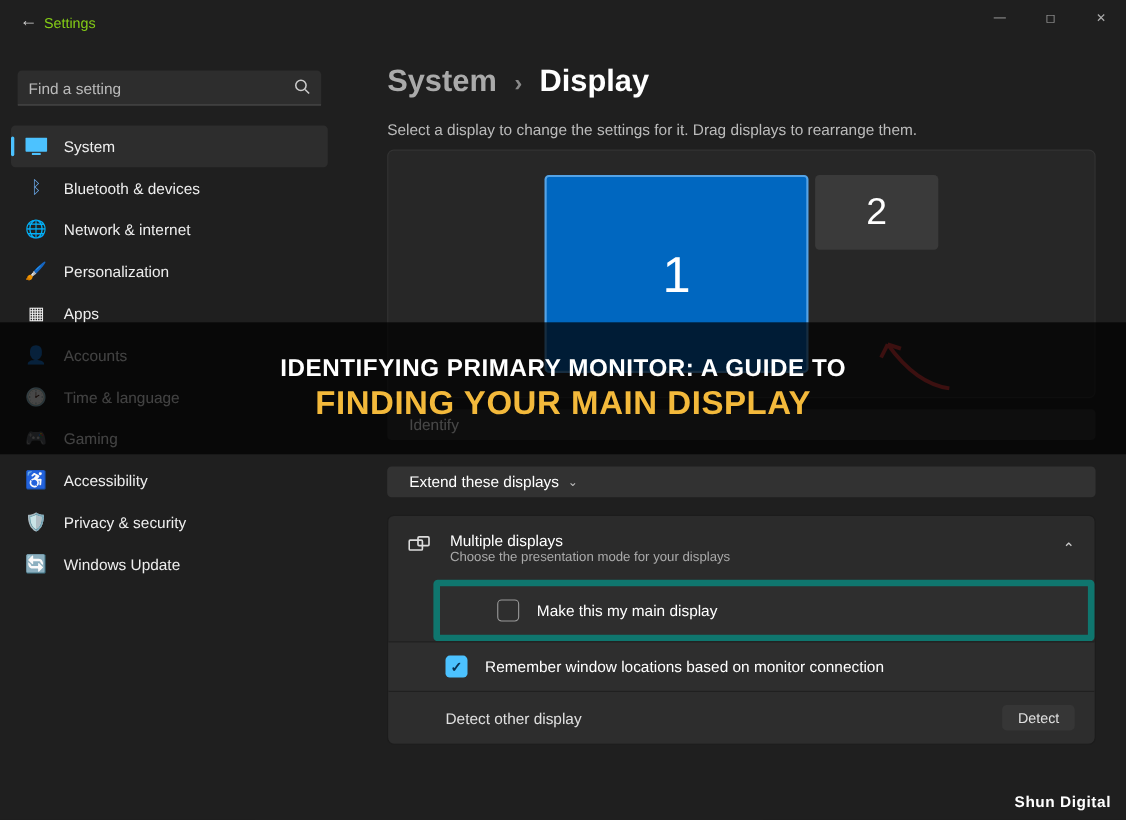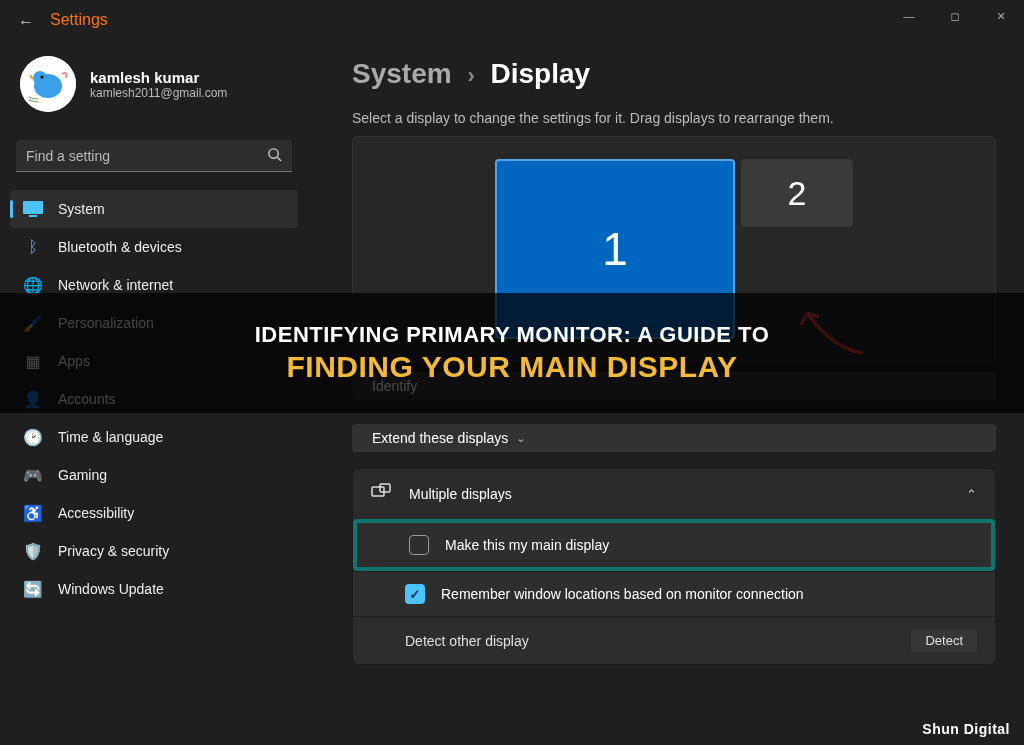--- a/index.html
+++ b/index.html
@@ -1,19 +1,19 @@
 <!DOCTYPE html>
 <html><head>
 <meta charset="utf-8">
 <style>
   * { box-sizing: border-box; margin: 0; padding: 0; font-family: "Segoe UI", Arial, sans-serif; }
   body { width: 1024px; height: 745px; background: #1f1f1f; color: #fff; overflow: hidden; position: relative; border-radius:8px;}
   .titlebar { height: 40px; display: flex; align-items: center; padding-left: 12px; }
   .titlebar .back { width: 28px; text-align:center; font-size:16px; cursor:pointer; color:#ccc;}
-  .titlebar .title { font-size: 16px; margin-left: 10px; color:#f97316;}
+  .titlebar .title { font-size: 13px; color:#84cc16;}
   .winctrl { position:absolute; top:0; right:0; display:flex;}
   .winctrl div { width:46px; height:32px; display:flex; align-items:center; justify-content:center; color:#aaa; font-size:11px;}
   .body { display:flex; height:calc(100% - 40px);}
   .sidebar { width:310px; padding: 6px 8px 6px 6px; flex-shrink:0;}
   .profile { display:flex; align-items:center; padding:10px 14px;}
   .avatar { width:56px; height:56px; border-radius:50%; background:#fff; display:flex; align-items:center; justify-content:center; overflow:hidden;}
   .profile-text { margin-left:14px;}
   .profile-text .name { font-size:15px; font-weight:600;}
   .profile-text .email { font-size:12px; color:#bbb;}
   .search { margin:18px 10px 18px 10px; height:32px; background:#2d2d2d; border-bottom:1px solid #777; border-radius:4px 4px 0 0; display:flex; align-items:center; padding:0 10px;}
@@ -37,21 +37,21 @@
   .actions { display:flex; justify-content:flex-end; gap:24px; margin-bottom:16px;flex-direction:column;}
   .btn { background:#323232; border-radius:4px; padding:6px 20px; font-size:14px; display:flex; align-items:center; gap:8px; cursor:pointer;}
   .btn .chev { font-size:11px; color:#bbb;}
   .card { background:#2b2b2b; border:1px solid #1c1c1c; border-radius:6px; margin-bottom:4px;}
   .card-head { display:flex; align-items:center; padding:14px 18px;}
   .card-head .cicon { width:22px; margin-right:16px; color:#ddd;}
   .card-head .ctext .ct { font-size:14px;}
   .card-head .ctext .cs { font-size:12px; color:#aaa;}
   .card-head .collapse { margin-left:auto; font-size:13px; color:#ccc;}
   .opt { display:flex; align-items:center; padding:12px 18px 12px 52px; background:#2e2e2e; border-top:1px solid #1f1f1f; font-size:14px;}
-  .opt.highlight { border:4px solid #0f766e; border-radius:4px; }
+  .opt.highlight { border:6px solid #0f766e; border-radius:4px;margin-left:41px; }
   .cb { width:20px; height:20px; border-radius:4px; margin-right:16px; display:flex; align-items:center; justify-content:center; flex-shrink:0;}
   .cb.unchecked { border:1.5px solid #999;}
   .cb.checked { background:#4cc2ff;}
   .cb.checked::after { content:"✓"; color:#083050; font-size:13px; font-weight:bold;}
   .opt.split .splitbtn { margin-left:auto; background:#383838; padding:4px 14px; border-radius:4px; font-size:13px;}
   .overlay { position:absolute; left:0; right:0; top:293px; height:120px; background:rgba(0,0,0,0.72); display:flex; flex-direction:column; align-items:center; justify-content:center; text-align:center; pointer-events:none;}
   .overlay .l1 { color:#fff; font-size:22px; font-weight:600; letter-spacing:0.5px;}
   .overlay .l2 { color:#f3b93b; font-size:30px; font-weight:700; letter-spacing:0.5px; margin-top:2px;}
   .watermark { position:absolute; right:14px; bottom:8px; font-size:14px; font-weight:600; letter-spacing:0.5px; color:#fff;}
 </style>
@@ -63,37 +63,20 @@
   <div class="title">Settings</div>
   <div class="winctrl">
     <div>—</div>
     <div>◻</div>
     <div>✕</div>
   </div>
 </div>
 
 <div class="body">
   <div class="sidebar">
-    <div class="profile">
-      <div class="avatar">
-        <svg viewBox="0 0 56 56" width="56" height="56">
-          <circle cx="28" cy="28" r="28" fill="#ffffff"></circle>
-          <ellipse cx="28" cy="30" rx="14" ry="12" fill="#3aa0e8"></ellipse>
-          <circle cx="20" cy="22" r="7" fill="#3aa0e8"></circle>
-          <circle cx="22" cy="21" r="1.5" fill="#000"></circle>
-          <path d="M14 23 q-4 -1 -3 -4" stroke="#e6a23c" stroke-width="2" fill="none"></path>
-          <path d="M9 41 q4 2 9 2 M9 44 q5 2 10 2" stroke="#7a5" stroke-width="1.2" fill="none"></path>
-          <path d="M42 18 q6 -3 4 4" stroke="#e89" stroke-width="2" fill="none"></path>
-        </svg>
-      </div>
-      <div class="profile-text">
-        <div class="name">kamlesh kumar</div>
-        <div class="email">kamlesh2011@gmail.com</div>
-      </div>
-    </div>
     <div class="search">
       <input placeholder="Find a setting" style="">
       <span class="sicon">
         <svg width="15" height="15" viewBox="0 0 16 16" fill="none" stroke="#ccc" stroke-width="1.5">
             <circle cx="7" cy="7" r="5"></circle>
             <line x1="11" y1="11" x2="15" y2="15"></line>
           </svg>
       </span>
     </div>
     <ul class="nav" id="nav">
@@ -177,20 +160,21 @@
     <div class="card">
       <div class="card-head">
         <div class="cicon">
           <svg width="20" height="18" viewBox="0 0 20 18" fill="none" stroke="#ddd" stroke-width="1.5">
               <rect x="1" y="4" width="12" height="9" rx="1"></rect>
               <rect x="9" y="1" width="10" height="8" rx="1"></rect>
             </svg>
         </div>
         <div class="ctext">
           <div class="ct">Multiple displays</div>
+          <div class="cs">Choose the presentation mode for your displays</div>
         </div>
         <div class="collapse">⌃</div>
       </div>
       <div class="opt highlight">
         <div class="cb unchecked"></div>
         <span>Make this my main display</span>
       </div>
       <div class="opt">
         <div class="cb checked"></div>
         <span>Remember window locations based on monitor connection</span>

